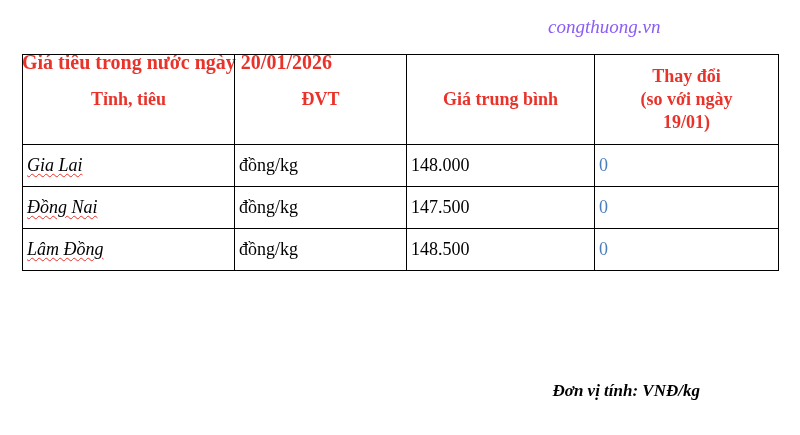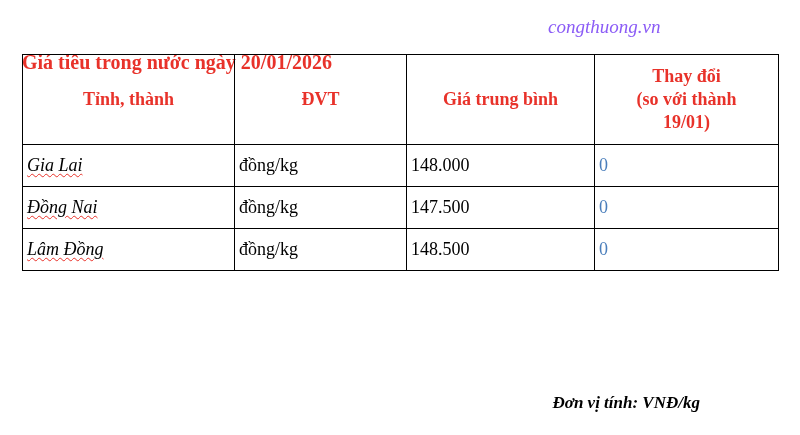--- a/index.html
+++ b/index.html
@@ -92,21 +92,21 @@
   .spell-underline-red {
     text-decoration: underline;
     text-decoration-style: wavy;
     text-decoration-color: #e8322a;
     text-decoration-thickness: 1px;
     text-underline-offset: 2px;
   }
   .footnote {
     position: absolute;
     right: 100px;
-    bottom: 22px;
+    bottom: 34px;
     font-size: 17px;
     font-style: italic;
     font-weight: bold;
     white-space: nowrap;
     margin-top: 48px;
   }
 </style>
 </head>
 <body>
 
@@ -117,26 +117,26 @@
 
 <table class="price-table">
   <colgroup>
     <col class="col-province">
     <col class="col-unit">
     <col class="col-avg">
     <col class="col-change">
   </colgroup>
   <thead>
     <tr>
-      <th>Tỉnh, thành</th>
+      <th>Tỉnh, tiêu</th>
       <th>ĐVT</th>
       <th>Giá trung bình</th>
       <th>
         <div>Thay đổi</div>
-        <div>(so với thành</div>
+        <div>(so với ngày</div>
         <div>19/01)</div>
       </th>
     </tr>
   </thead>
   <tbody>
     <tr>
       <td class="spell-underline">Gia Lai</td>
       <td>đồng/kg</td>
       <td>148.000</td>
       <td class="change-cell">0</td>

